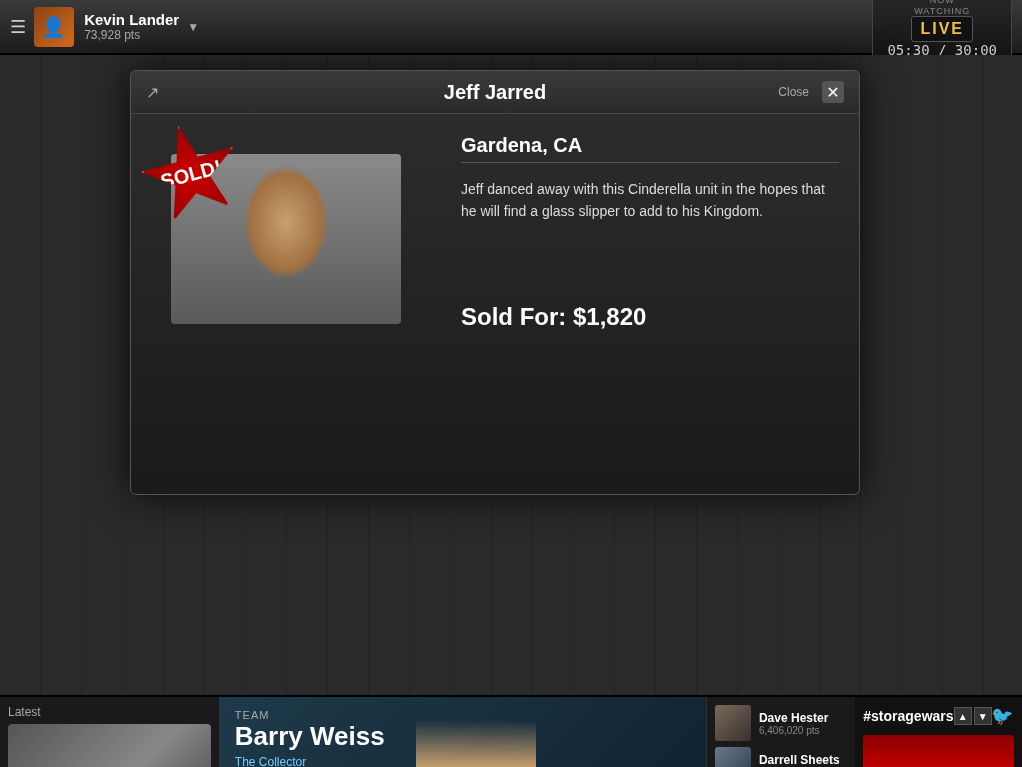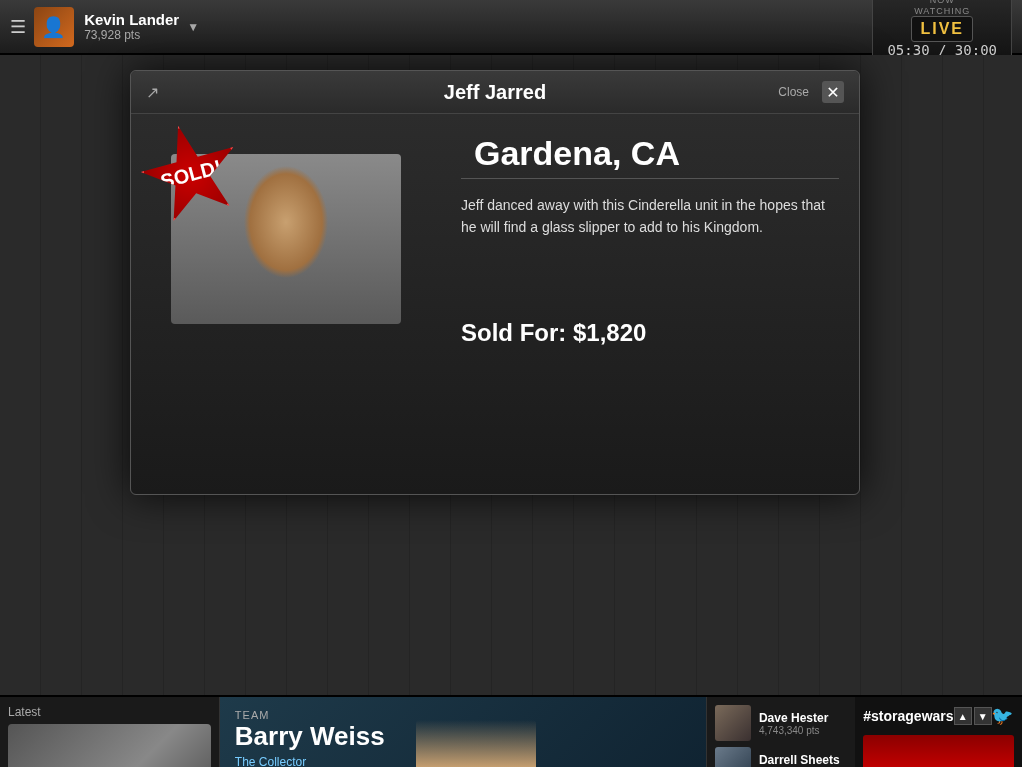--- a/index.html
+++ b/index.html
@@ -207,25 +207,24 @@
       width: 100%;
       height: 100%;
       background:
         radial-gradient(ellipse 60px 80px at 50% 40%, #c8a070 0%, #a07040 60%, transparent 70%),
         linear-gradient(180deg, #8a8a8a 0%, #5a5a5a 100%);
     }
     #modal-info {
       flex: 1;
     }
     #location-title {
-      font-size: 34px;
+      font-size: 20px;
       font-weight: bold;
       color: #fff;
       margin-bottom: 5px;
-      margin-left: 13px;
     }
     #locker-number {
       font-size: 13px;
       color: #aaa;
       margin-bottom: 15px;
     }
     #divider {
       border: none;
       border-top: 1px solid #555;
       margin-bottom: 15px;
@@ -454,21 +453,21 @@
     <div id="team-role">The Collector</div>
 
     <div id="team-photo"></div>
   </div>
 
   <div id="players-panel">
     <div class="player-row">
       <div class="player-avatar" style="background: linear-gradient(135deg, #7a6a5a, #3a3030);"></div>
       <div class="player-info">
         <div class="player-name">Dave Hester</div>
-        <div class="player-pts">4,743,340 pts</div>
+        <div class="player-pts">6,406,020 pts</div>
       </div>
     </div>
     <div class="player-row">
       <div class="player-avatar" style="background: linear-gradient(135deg, #6a7a8a, #2a3a4a);"></div>
       <div class="player-info">
         <div class="player-name">Darrell Sheets</div>
         <div class="player-pts">6,291,402 pts</div>
       </div>
     </div>
 

